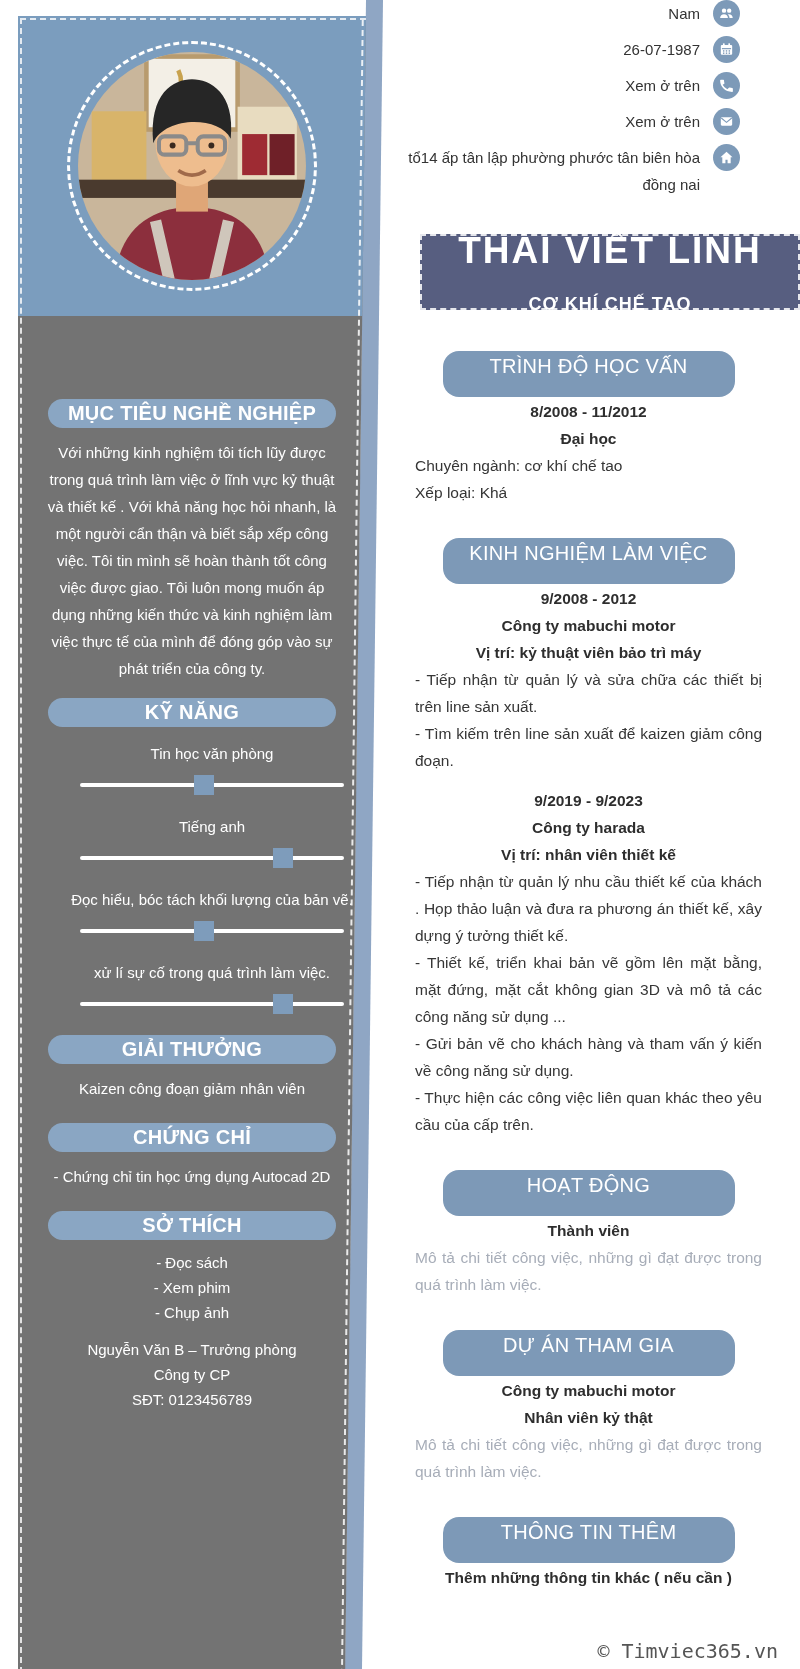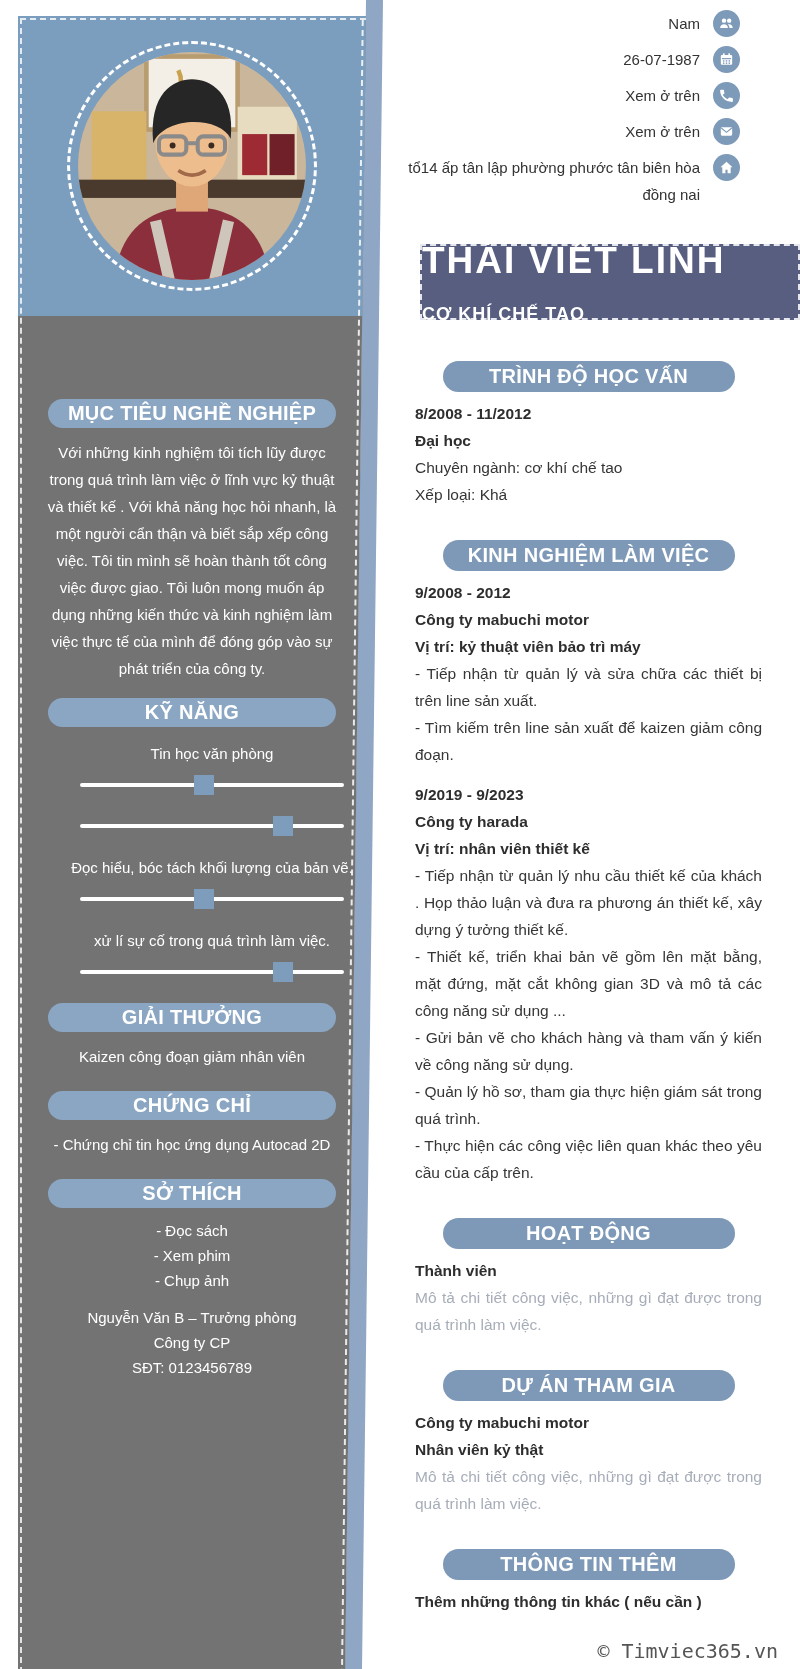--- a/index.html
+++ b/index.html
@@ -33,40 +33,40 @@
   .skill { margin-bottom:21px;margin-left:40px; }
   .skill-label { font-size:15px; line-height:22px; margin-bottom:10px; }
   .slider { position:relative; height:20px; margin:0 22px; }
   .slider:before { content:""; position:absolute; left:0; right:0; top:8px; height:4px; background:#fff; border-radius:2px; }
   .handle { position:absolute; top:0; width:20px; height:20px; background:#7e9cbb; }
 
   .mt83{margin-top:83px;} .mt16{margin-top:16px;} .mt12{margin-top:12px;} .mt22{margin-top:22px;} .mt10{margin-top:10px;}
 
   
   .main { position:absolute; left:383px; top:0; right:0; }
-  .contact { padding-top:10px; }
+  .contact { padding-top:0; }
   .c-row { display:flex; justify-content:flex-end; align-items:center; gap:13px;
     padding-right:60px; margin-bottom:9px; color:#333; font-size:15px; }
   .c-row.address { align-items:flex-start; }
   .c-text { text-align:right; line-height:27px; }
   .c-icon { width:27px; height:27px; border-radius:50%; background:#7d9ab8; flex:0 0 27px;
     display:flex; align-items:center; justify-content:center; }
   .c-icon svg { width:17px; height:17px; display:block; }
 
   .banner { margin:36px 0 0 37px; height:76px; background:#575e80; border:2px dashed rgba(255,255,255,.85);
-    display:flex; flex-direction:column; align-items:flex-start; justify-content:center; color:#fff; }
+    display:flex; flex-direction:column; align-items:center; justify-content:center; color:#fff; }
   .banner .name { font-size:37px; font-weight:bold; letter-spacing:2px; line-height:42px; }
   .banner .role { font-size:18px; font-weight:bold; letter-spacing:1px; margin-top:22px; }
 
   .content-col { margin-left:32px; margin-right:38px; color:#363636; font-size:15.5px; }
-  .r-pill { width:292px; height:31px; margin:32px auto 8px; border-radius:16px; background:#7d99b7;
-    color:#fff; font-weight:bold; font-size:20px; line-height:31px; text-align:center; letter-spacing:.3px; }
+  .r-pill { width:292px; height:46px; margin:32px auto 1px; border-radius:16px; background:#7d99b7;
+    color:#fff; font-weight:normal; font-size:20px; line-height:31px; text-align:center; letter-spacing:.3px; }
   .r-pill.first { margin-top:41px; }
   .line { line-height:27px; }
-  .b { font-weight:bold; color:#2e2e2e; }
+  .b { font-weight:bold; color:#2e2e2e;text-align:center; }
   .just { text-align:justify; line-height:27px; }
   .ph { color:#a7adb8; line-height:27px; text-align:justify; }
   .job-gap { height:13px; }
 
   .footer { position:absolute; right:22px; bottom:6px; font-family:"DejaVu Sans Mono", monospace;
     font-size:20px; color:#555; }
 </style>
 </head>
 <body>
 
@@ -109,20 +109,21 @@
 
       <div class="s-pill mt16">KỸ NĂNG</div>
       <div class="mt16">
         <div class="skill">
           <div class="skill-label">Tin học văn phòng</div>
           <div class="slider">
             <div class="handle" style="left: calc(47% - 10px);"></div>
           </div>
         </div>
         <div class="skill">
+          <div class="skill-label">Tiếng anh</div>
           <div class="slider">
             <div class="handle" style="left: calc(77% - 10px);"></div>
           </div>
         </div>
         <div class="skill">
           <div class="skill-label">Đọc hiểu, bóc tách khối lượng của bản vẽ.</div>
           <div class="slider">
             <div class="handle" style="left: calc(47% - 10px);"></div>
           </div>
         </div>
@@ -235,21 +236,20 @@
         <div class="just">- Tìm kiếm trên line sản xuất để kaizen giảm công đoạn.</div>
       </div>
       <div class="job-gap"></div>
       <div>
         <div class="line b">9/2019 - 9/2023</div>
         <div class="line b">Công ty harada</div>
         <div class="line b">Vị trí: nhân viên thiết kế</div>
         <div class="just">- Tiếp nhận từ quản lý nhu cầu thiết kế của khách . Họp thảo luận và đưa ra phương án thiết kế, xây dựng ý tưởng thiết kế.</div>
         <div class="just">- Thiết kế, triển khai bản vẽ gồm lên mặt bằng, mặt đứng, mặt cắt không gian 3D và mô tả các công năng sử dụng ...</div>
         <div class="just">- Gửi bản vẽ cho khách hàng và tham vấn ý kiến về công năng sử dụng.</div>
-        <div class="just">- Quản lý hồ sơ, tham gia thực hiện giám sát trong quá trình.</div>
         <div class="just">- Thực hiện các công việc liên quan khác theo yêu cầu của cấp trên.</div>
       </div>
 
       <div class="r-pill">HOẠT ĐỘNG</div>
       <div>
         <div class="line b">Thành viên</div>
         <div class="ph">Mô tả chi tiết công việc, những gì đạt được trong quá trình làm việc.</div>
       </div>
 
       <div class="r-pill">DỰ ÁN THAM GIA</div>

